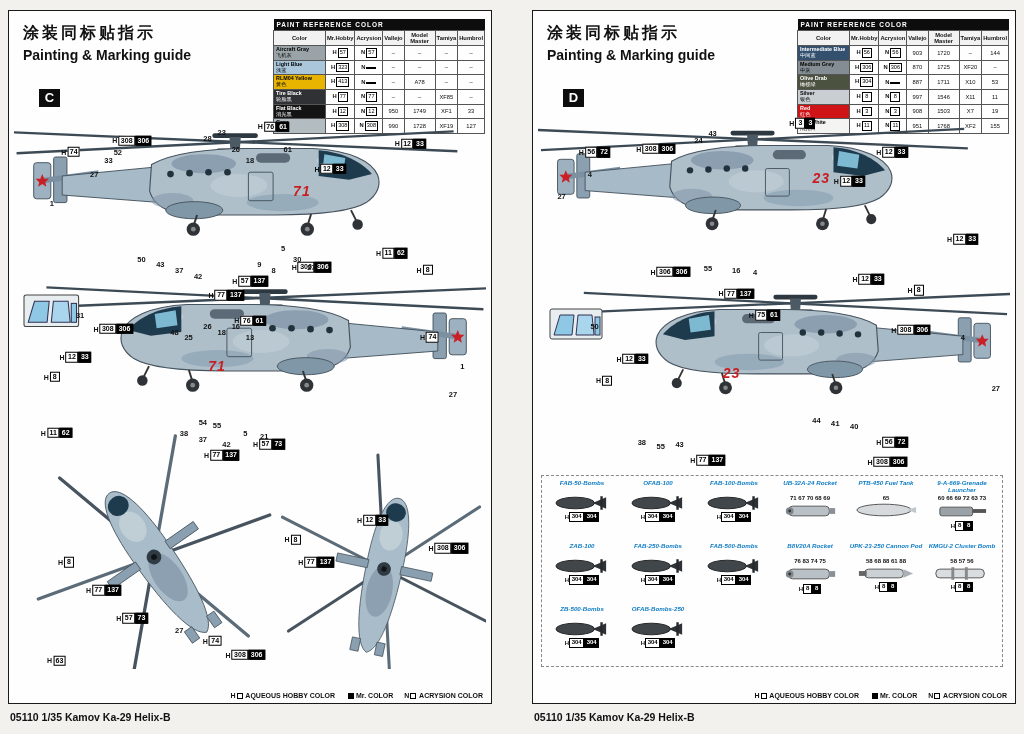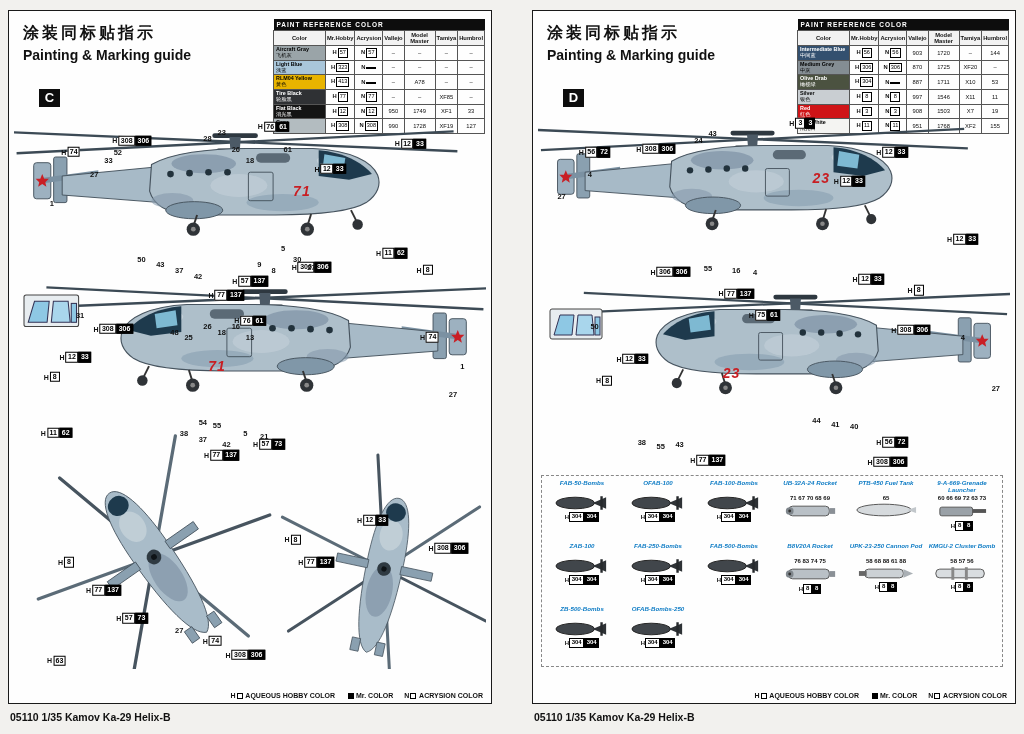--- a/index.html
+++ b/index.html
@@ -650,21 +650,21 @@
           <div class="num" style="left: 36%; top: 44%;">55</div>
           <div class="num" style="left: 42%; top: 44.5%;">16</div>
           <div class="num" style="left: 46%; top: 45%;">4</div>
           <div class="num" style="left: 12%; top: 60%;">50</div>
           <div class="num" style="left: 90%; top: 63%;">4</div>
           <div class="num" style="left: 97%; top: 77%;">27</div>
           <div class="num" style="left: 22%; top: 92%;">38</div>
           <div class="num" style="left: 26%; top: 93%;">55</div>
           <div class="num" style="left: 30%; top: 92.5%;">43</div>
           <div class="num" style="left: 59%; top: 86%;">44</div>
-          <div class="num" style="left: 63%; top: 87%;">41</div>
+          <div class="num" style="left: 63%; top: 87%; font-family: Liberation Mono, monospace;">41</div>
           <div class="num" style="left: 67%; top: 87.5%;">40</div>
           <div class="rednum" style="left: 60%; top: 19%;">23</div>
           <div class="rednum" style="left: 41%; top: 73%;">23</div>
         </div>
     </div>
 
     <div class="weapons" id="weapons-d">
         <div class="weapon">
           <div class="w-label">FAB-50-Bombs</div>
           <div class="w-glyph"><svg width="56" height="16" viewBox="0 0 58 16">

